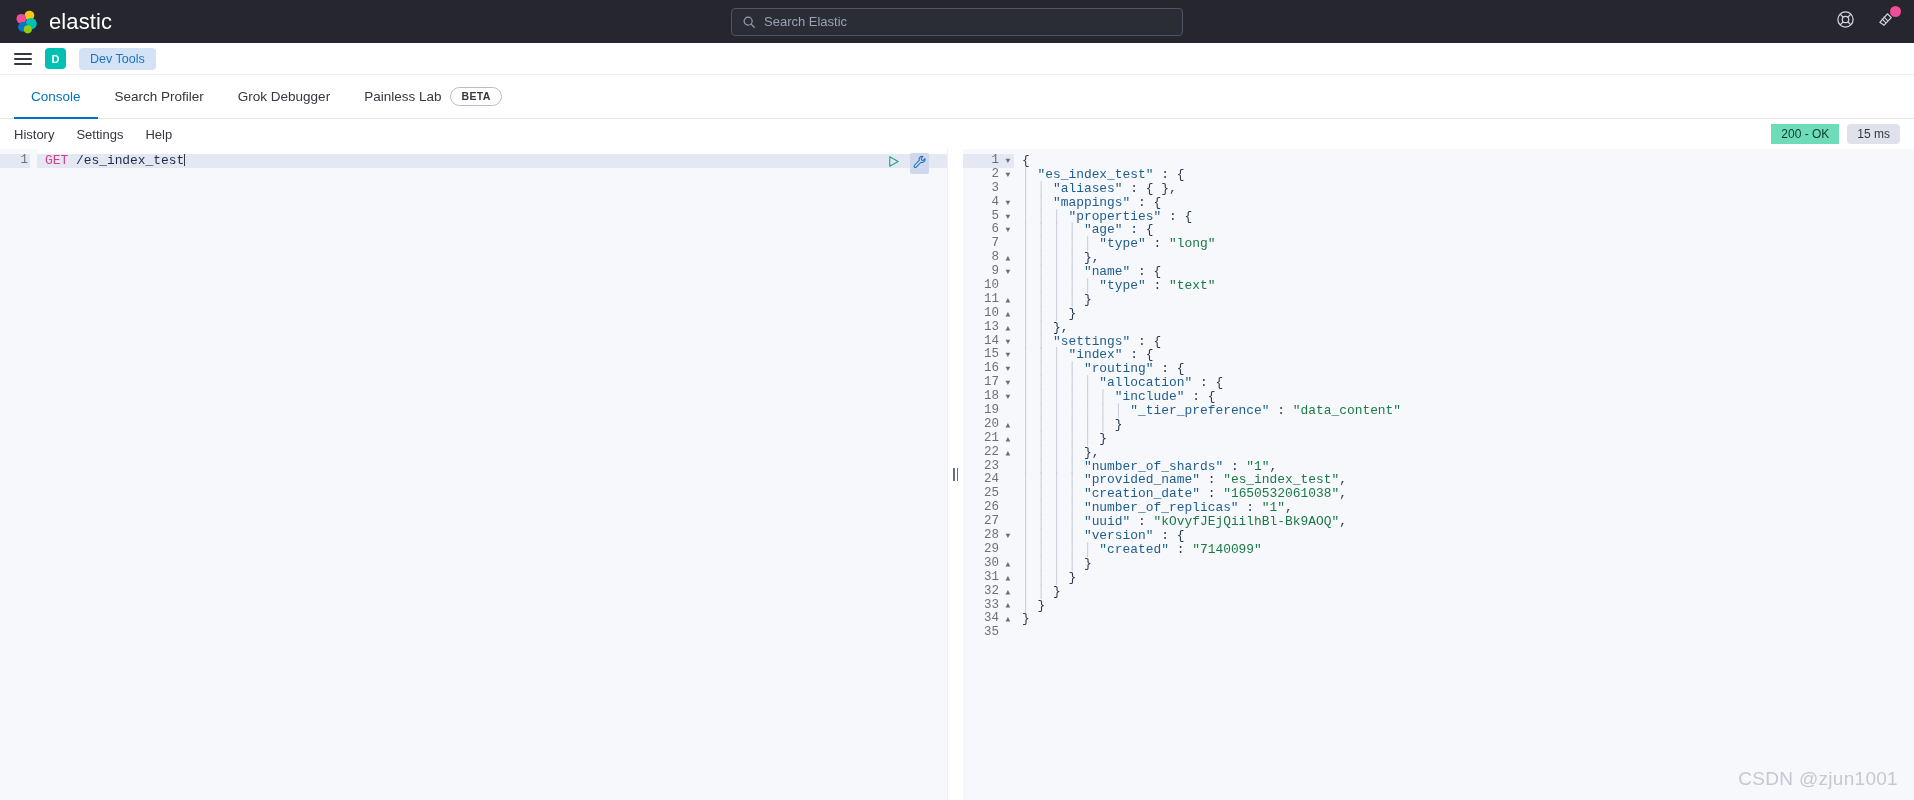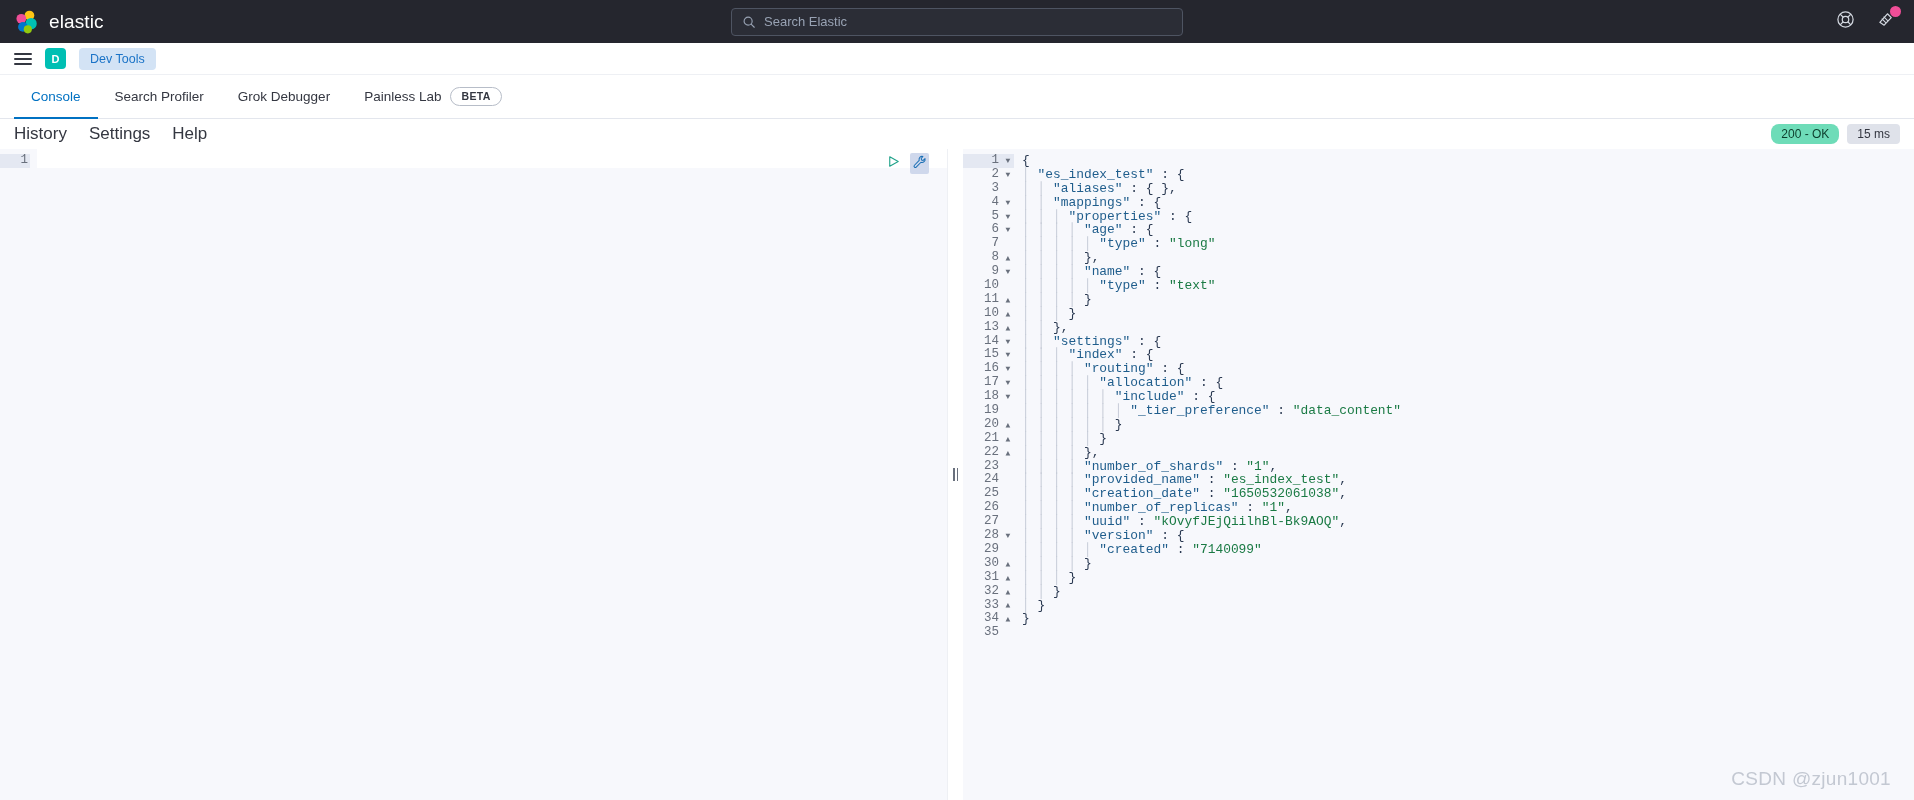--- a/index.html
+++ b/index.html
@@ -21,21 +21,21 @@
   }
   .brand {
     display: flex;
     align-items: center;
     gap: 9px;
     padding-left: 14px;
   }
   .elastic-logo { width: 26px; height: 26px; display: block; }
   .brand-name {
     color: #ffffff;
-    font-size: 19px;
+    font-size: 22px;
     letter-spacing: .1px;
     font-weight: 400;
   }
   .search-wrap {
     position: absolute;
     left: 50%;
     transform: translateX(-50%);
     width: 452px;
   }
   .search-box {
@@ -156,39 +156,39 @@
   .console-toolbar {
     height: 30px;
     display: flex;
     align-items: center;
     padding: 0 14px;
     gap: 0;
     background: #ffffff;
     position: relative;
   }
   .tool-link {
-    font-size: 17px;
+    font-size: 13px;
     color: #343741;
     padding: 0 12px 0 0;
     margin-right: 10px;
     cursor: pointer;
   }
   .status-group {
     margin-left: auto;
     display: flex;
     align-items: center;
     gap: 8px;
   }
   .status-ok {
     background: #6edcb8;
     color: #0d3d2c;
     font-size: 12px;
     font-weight: 400;
     padding: 3px 10px;
-    border-radius: 8px;
+    border-radius: 0;
   }
   .status-time {
     background: #dfe2ea;
     color: #343741;
     font-size: 12px;
     padding: 3px 10px;
     border-radius: 4px;
   }
 
   
@@ -320,21 +320,21 @@
     padding-left: 2px;
   }
   .ind { color: #c5cad6; }
   .tok-key { color: #1f5d8c; }
   .tok-str { color: #1a7a44; }
   .tok-punct { color: #2b3a52; }
 
   
   .watermark {
     position: absolute;
-    right: 23px;
+    right: 16px;
     bottom: 10px;
     font-size: 19px;
     color: #c3c8d2;
     letter-spacing: .3px;
     user-select: none;
   }
   .scroll-strip {
     position: absolute;
     left: 0; right: 0; bottom: 0;
     height: 7px;
@@ -425,20 +425,21 @@
 </div>
 
 <div class="workspace">
 
   <div class="pane-left">
     <div class="gutter gutter-left">
       <div class="gline hl">1</div>
     </div>
     <div class="code-left">
       <div class="code-left-body"></div>
+      <div class="code-line-1"><span class="tok-method">GET</span><span class="tok-url"> /es_index_test</span><span class="caret"></span></div>
       <div class="editor-actions">
         <span class="act">
           <svg width="15" height="15" viewBox="0 0 16 16">
             <path d="M4 3 L13 8 L4 13 Z" fill="none" stroke="#20a28a" stroke-width="1.2" stroke-linejoin="round"></path>
           </svg>
         </span>
         <span class="act wrench-bg">
           <svg width="15" height="15" viewBox="0 0 16 16">
             <path d="M11.6 2.6a3.3 3.3 0 0 0-3.9 4.3L2.6 12a1.3 1.3 0 0 0 1.9 1.9l5.1-5.1a3.3 3.3 0 0 0 4.3-3.9l-2 2-1.7-.4-.4-1.7z" fill="none" stroke="#1a6fb5" stroke-width="1.1" stroke-linejoin="round"></path>
           </svg>

